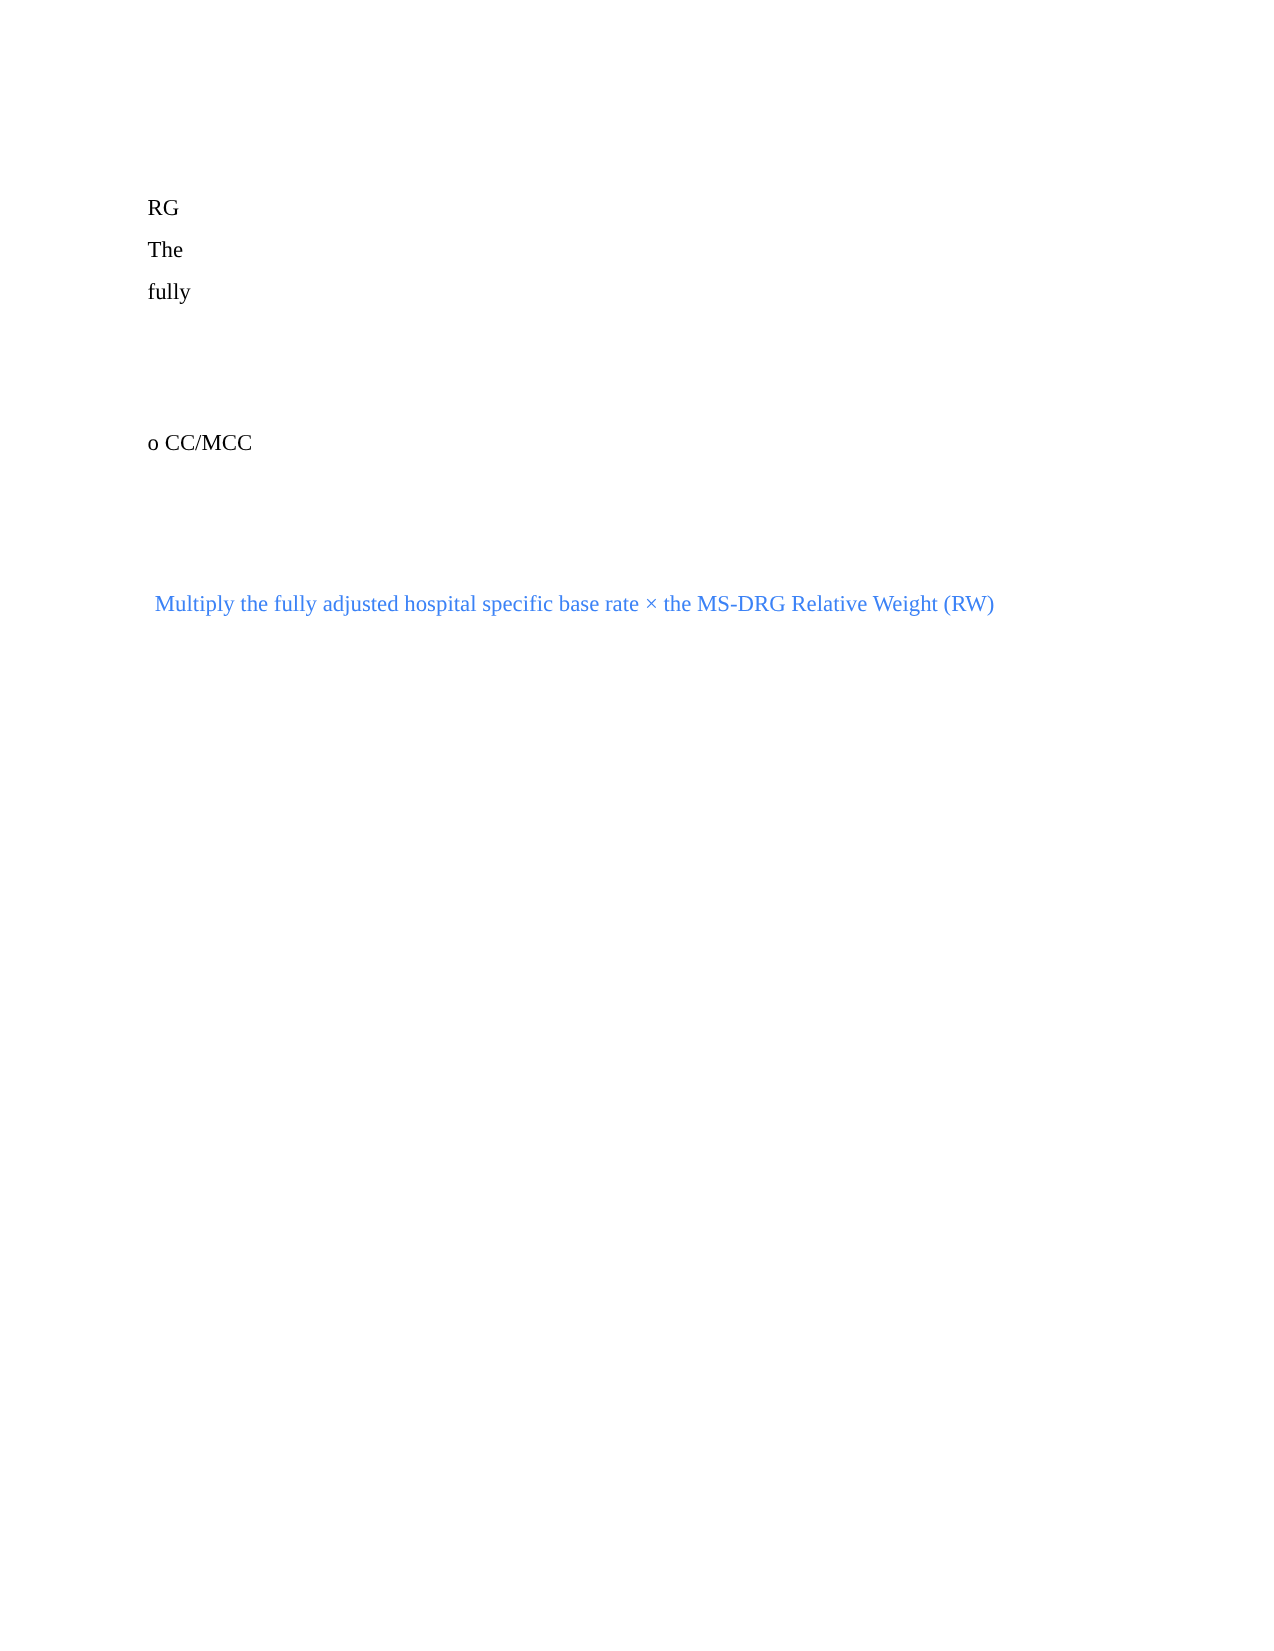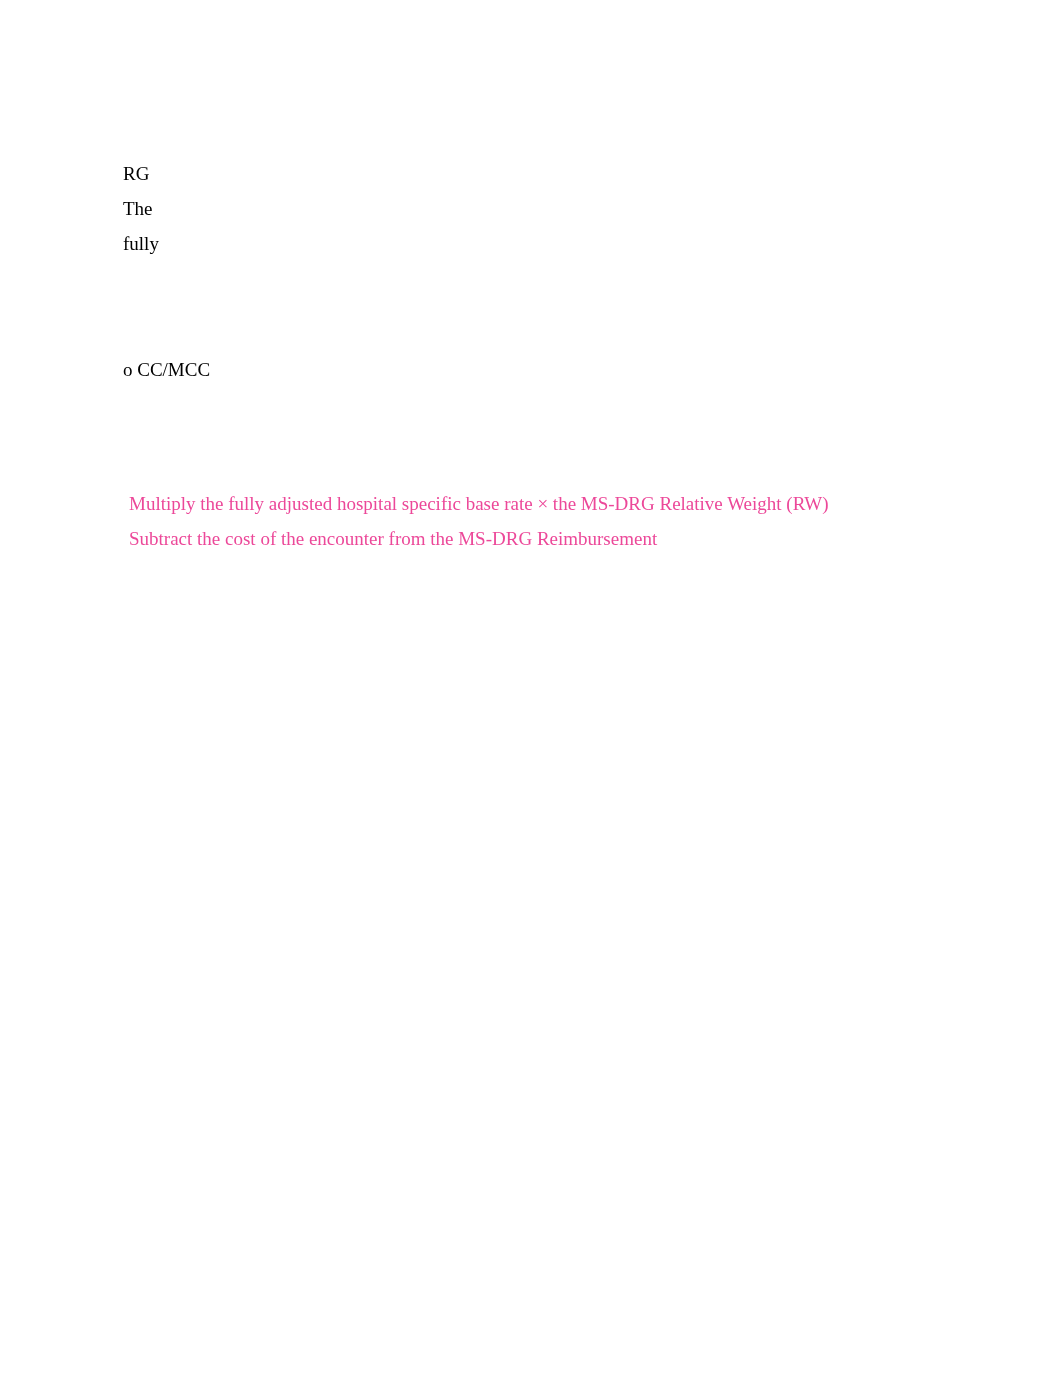--- a/index.html
+++ b/index.html
@@ -17,35 +17,35 @@
       color: #000000;
       position: relative;
     }
     .text-block {
       position: absolute;
     }
     .black-text {
       color: #000000;
     }
     .blue-text {
-      color: #ec4899;
+      color: #3b82f6;
+      text-align: right;
     }
     .line {
       display: block;
     }
   </style>
 </head>
 <body>
 
 <div class="text-block black-text" style="left: 75px; top: 115px;">
   <span class="line">RG</span>
   <span class="line"> The</span>
   <span class="line">fully</span>
 </div>
 
 <div class="text-block black-text" style="left: 75px; top: 311px;">
   <span class="line">o CC/MCC</span>
 </div>
 
 <div class="text-block blue-text" style="left: 81px; top: 445px;">
   <span class="line">Multiply the fully adjusted hospital specific base rate × the MS-DRG Relative Weight (RW)</span>
-  <span class="line">Subtract the cost of the encounter from the MS-DRG Reimbursement</span>
 </div>
 
 </body></html>

